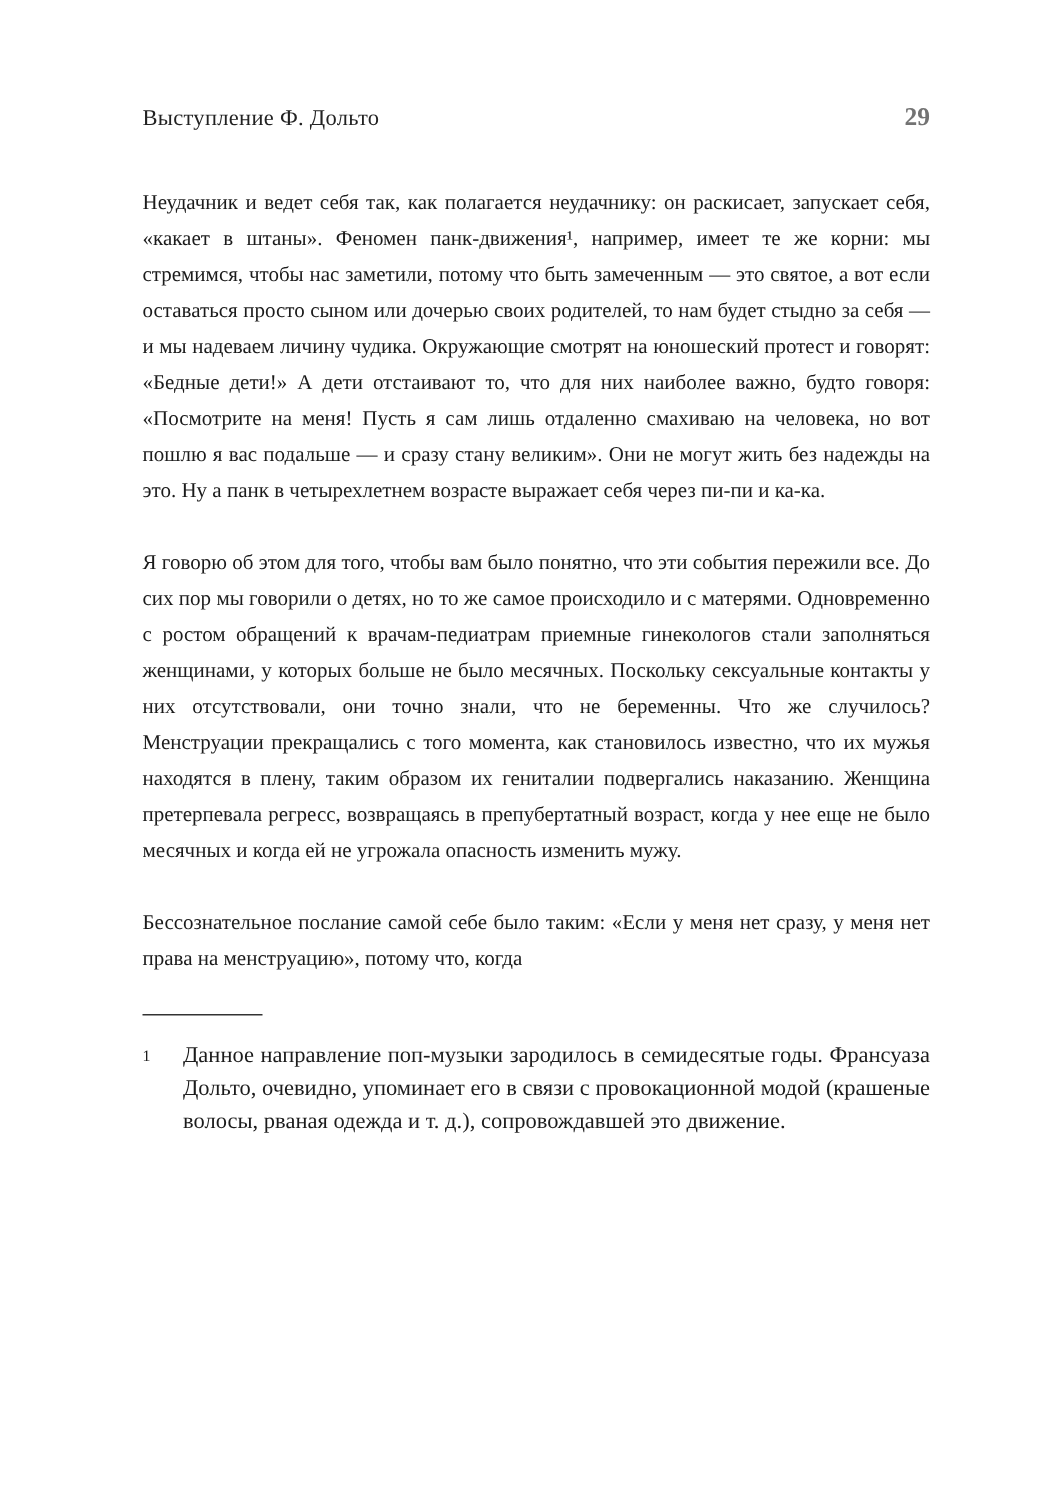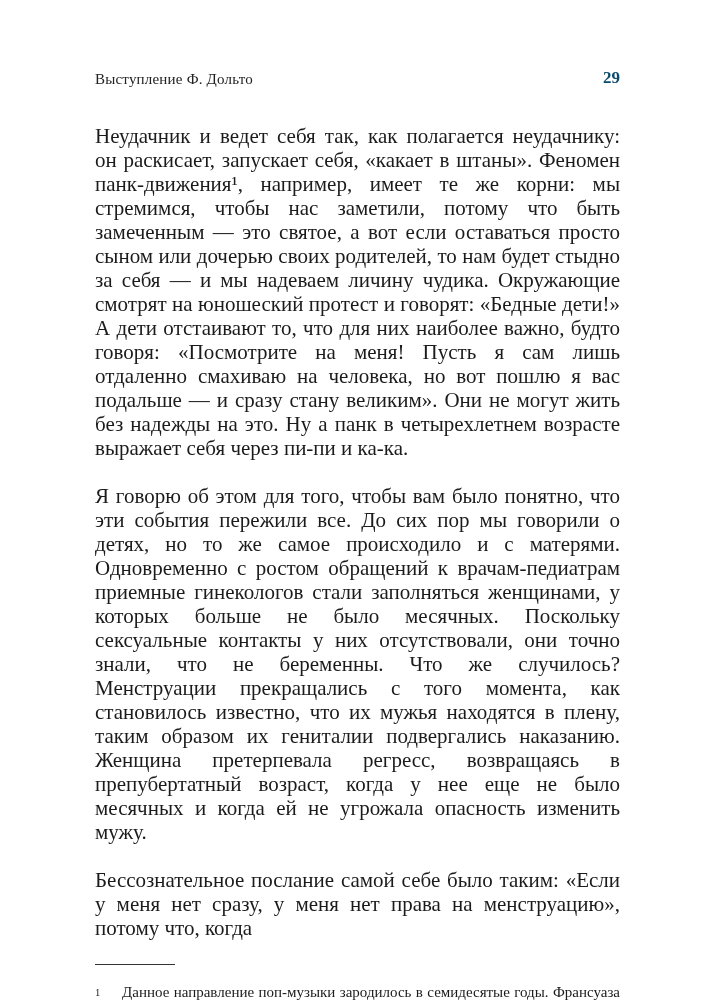--- a/index.html
+++ b/index.html
@@ -25,24 +25,24 @@
     margin-bottom: 36px;
   }
   .running-title {
     font-size: 15px;
     color: #222222;
     letter-spacing: 0.2px;
   }
   .page-number {
     font-size: 17px;
     font-weight: bold;
-    color: #0c4a6e;
+    color: #737373;
   }
   .body-text {
-    font-size: 21px;
+    font-size: 14px;
     line-height: 24px;
     text-align: justify;
   }
   .body-text p {
     margin: 0 0 24px 0;
   }
   .footnote-sep {
     width: 80px;
     height: 0;
     border-top: 1px solid #333333;

